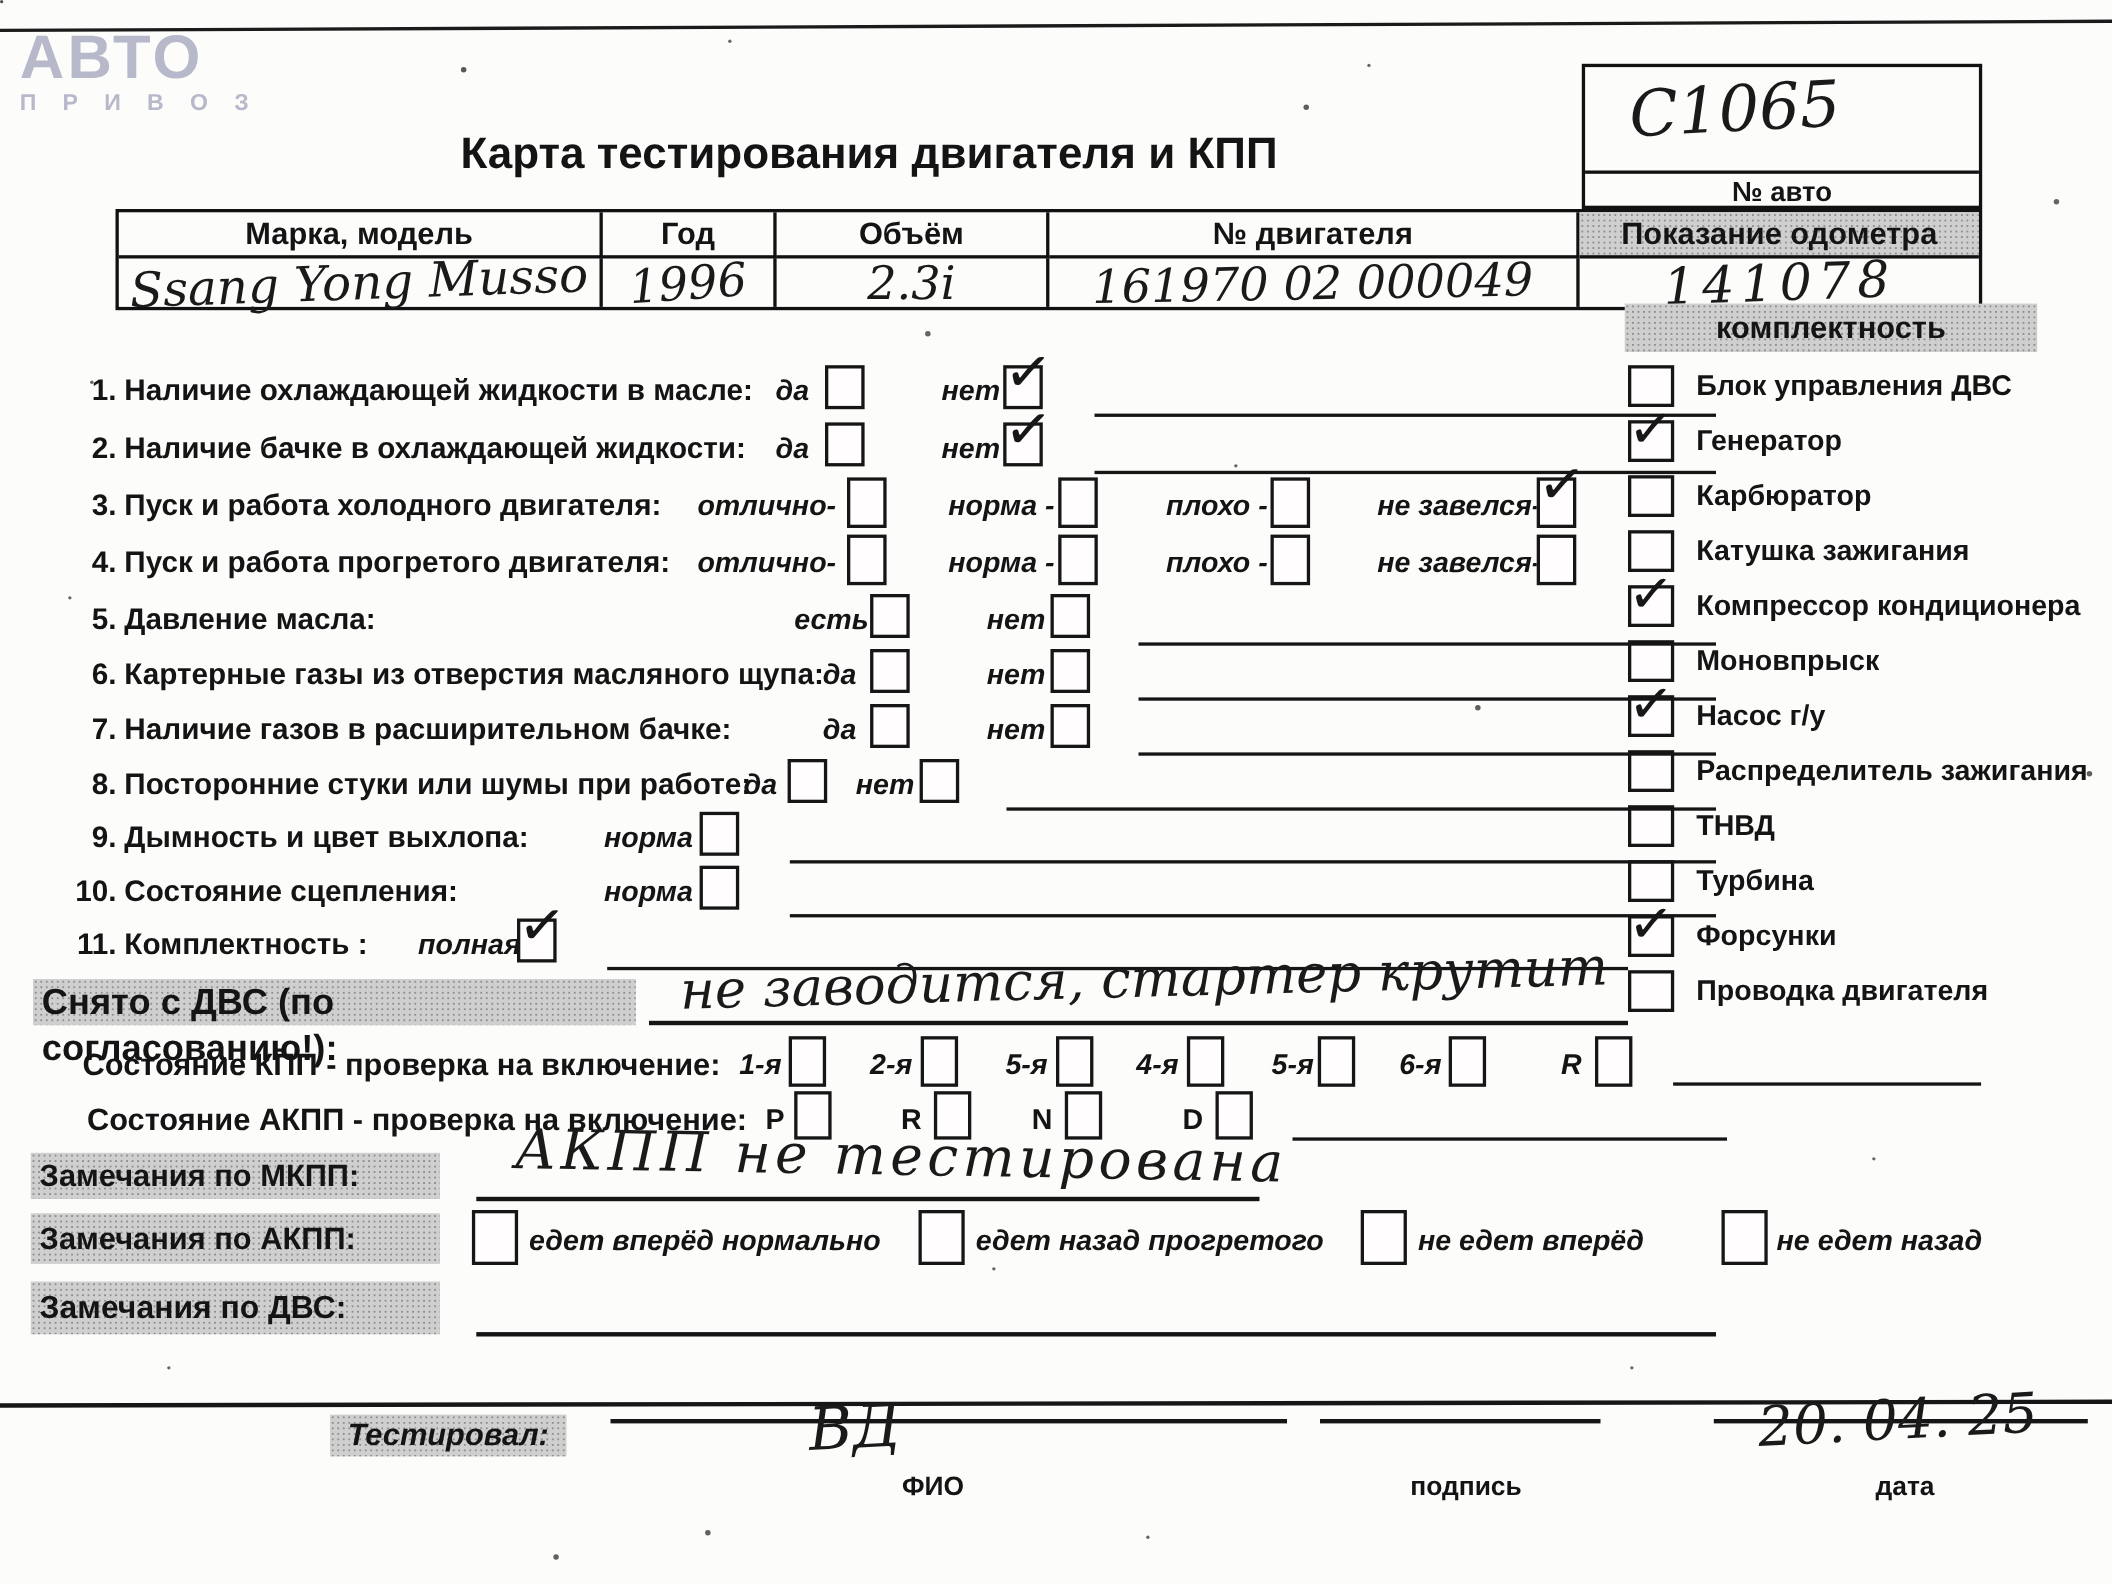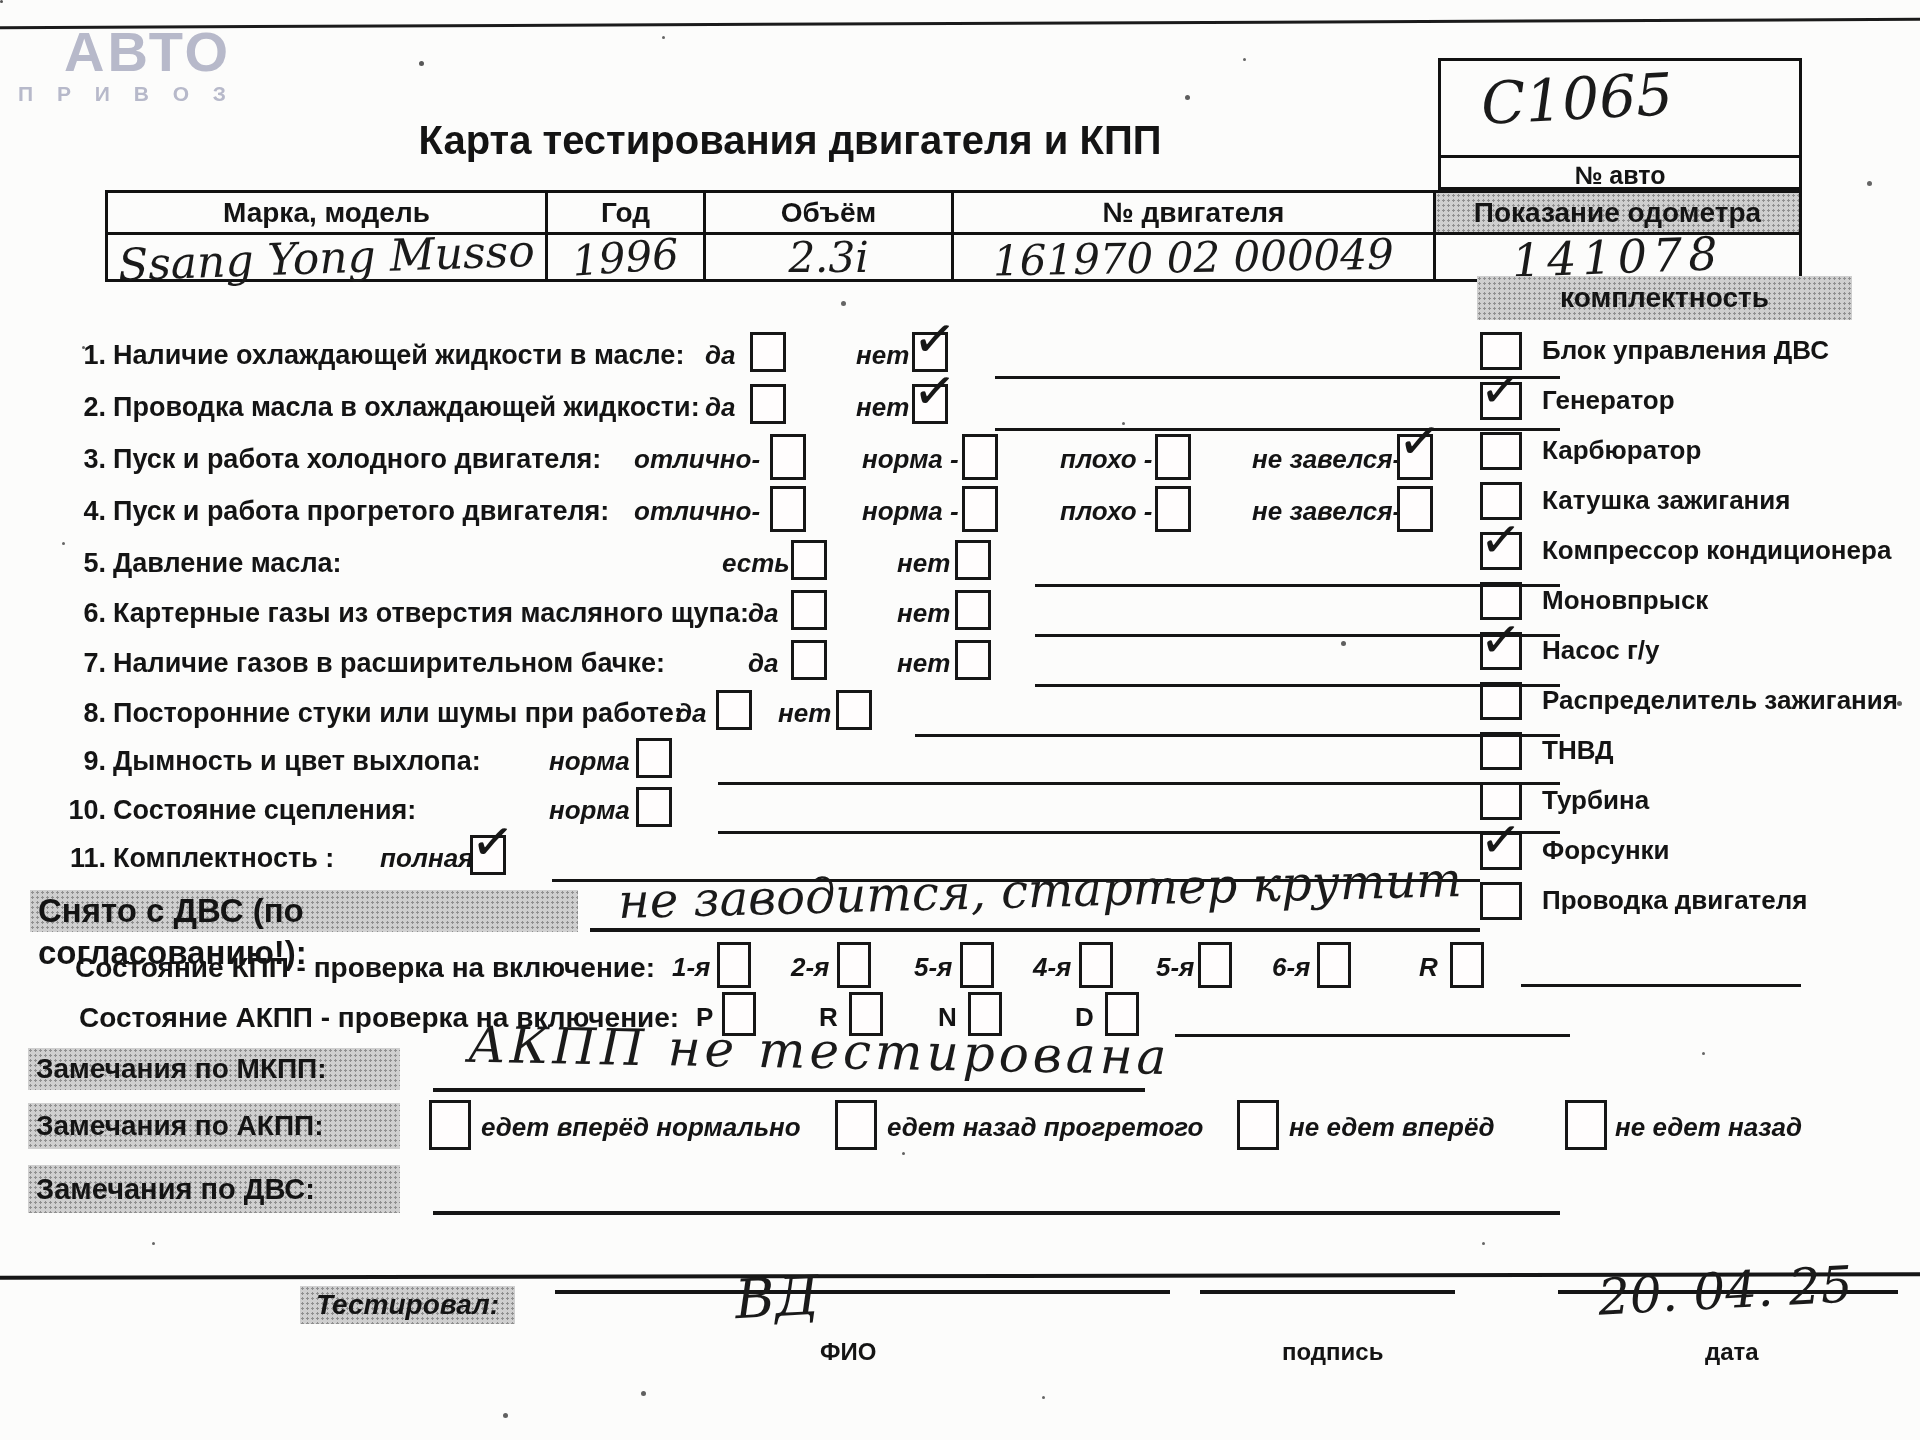--- a/index.html
+++ b/index.html
@@ -39,21 +39,21 @@
 </style>
 </head>
 <body>
 
 <div class="page">
 
   <div class="speckles"></div>
   <div class="abs" style="left:0;top:22px;width:1920px;border-bottom:3px solid #1b1b1b;transform:rotate(-0.25deg);"></div>
 
   <div class="abs" style="left:18px;top:26px;color:#b7b9ca;">
-    <div class="b" style="font-size:56px;line-height:52px;letter-spacing:3px;margin-left:46px;">АВТО</div>
+    <div class="b" style="font-size:56px;line-height:52px;letter-spacing:3px;">АВТО</div>
     <div class="b" style="font-size:21px;letter-spacing:9px;margin-top:4px;">П Р И В О З</div>
   </div>
 
   <div class="abs b" style="left:240px;top:118px;width:1100px;text-align:center;font-size:40px;">Карта тестирования двигателя  и КПП</div>
 
   <div class="abs" style="left:1438px;top:58px;width:364px;height:132px;border:3px solid #111;box-sizing:border-box;">
     <div class="hw" style="position:absolute;left:40px;top:4px;font-size:58px;transform:rotate(-3deg);">C1065</div>
     <div class="abs b" style="left:0;top:94px;width:358px;border-top:3px solid #111;text-align:center;font-size:25px;padding-top:3px;">№ авто</div>
   </div>
 
@@ -168,21 +168,21 @@
       </span>
     <span class="opt" style="left:856px">нет</span>
     <span class="cb" style="left:912px;top:-8px">
         <span class="mark">✓</span>
       </span>
     <span class="wline" style="left:995px;top:36px;width:565px"></span>
   </div>
 
   <div class="row" style="top:392px">
     <span class="num" style="left:58px">2.</span>
-    <span class="lbl" style="left:113px">Проводка масла в охлаждающей жидкости:</span>
+    <span class="lbl" style="left:113px">Наличие бачке в охлаждающей жидкости:</span>
     <span class="opt" style="left:705px">да</span>
     <span class="cb" style="left:750px;top:-8px">
         <span class="mark"></span>
       </span>
     <span class="opt" style="left:856px">нет</span>
     <span class="cb" style="left:912px;top:-8px">
         <span class="mark">✓</span>
       </span>
     <span class="wline" style="left:995px;top:36px;width:565px"></span>
   </div>

